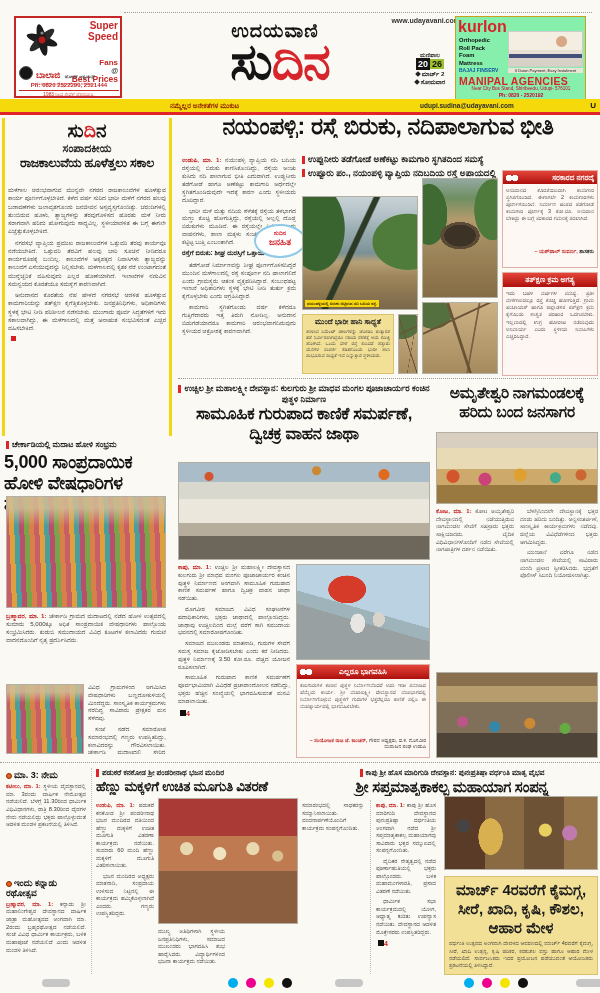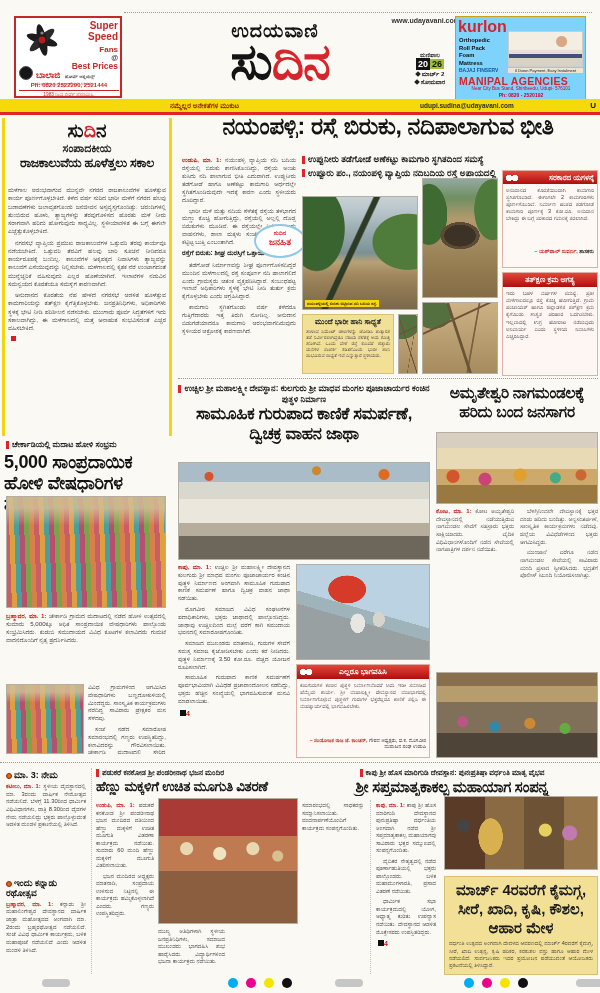--- a/index.html
+++ b/index.html
@@ -105,21 +105,21 @@
           <ellipse rx="16" ry="4.5" transform="rotate(18)" fill="#1c1c1c"></ellipse>
           <ellipse rx="16" ry="4.5" transform="rotate(138)" fill="#2a2a2a"></ellipse>
           <ellipse rx="16" ry="4.5" transform="rotate(258)" fill="#1c1c1c"></ellipse>
           <circle r="3.4" fill="#b71c1c"></circle>
             <circle cy="-7" r="1.6" fill="#888"></circle>
         </g>
       </svg>
     </div>
     <div style="margin-left:48px;text-align:right;color:#c62828;font-weight:bold">
       <div style="font-size:10px">Super Speed</div>
-      <div style="font-size:8px;margin-top:3px">Fans</div>
+      <div style="font-size:8px;margin-top:16px">Fans</div>
       <div style="font-size:7px;color:#333">@</div>
       <div style="font-size:8.5px">Best Prices</div>
     </div>
     <div style="position:absolute;left:3px;top:48px;width:14px;height:14px;border-radius:50%;background:#161616;border:1px solid #555"></div>
     <div style="position:absolute;left:20px;top:46px;width:84px;line-height:1.1">
       <span style="color:#c62828;font-weight:bold;font-size:9px">ಬಾಲಾಜಿ</span>
       <span style="color:#555;font-size:4.5px;font-weight:bold">ಹೋಮ್ ಅಪ್ಲಯನ್ಸ್</span>
       <div style="color:#b33;font-size:4.3px">ಕೆಎಸ್ಸಾರ್ಟಿಸಿ ಬಸ್ ಸ್ಟ್ಯಾಂಡ್ ಬಳಿ, ಉಡುಪಿ</div>
     </div>
     <div style="position:absolute;left:3px;top:64px;width:100px;color:#c62828;font-weight:bold;font-size:6px;text-align:center">Ph: 0820 2522290, 2521444</div>
@@ -135,21 +135,21 @@
 
   <div class="abs" style="left:405px;top:52px;width:50px;text-align:center">
     <div style="font-size:6px;font-weight:bold;color:#333">ಮಣಿಪಾಲ</div>
     <div style="margin:1px 0;font-weight:bold;font-size:9px;line-height:1">
       <span style="background:#141414;color:#fff;padding:1px 2px">20</span><span style="background:#9dc030;color:#141414;padding:0 2px">26</span>
     </div>
     <div style="font-size:6.2px;font-weight:bold;color:#222"><span class="diam"></span><span>ಮಾರ್ಚ್ 2</span></div>
     <div style="font-size:6.2px;font-weight:bold;color:#222"><span class="diam"></span><span>ಸೋಮವಾರ</span></div>
   </div>
 
-  <div class="abs" style="left:455px;top:16px;width:131px;height:85px;border:1px solid #c8a020;background:#7dd3fc;padding:2px">
+  <div class="abs" style="left:455px;top:16px;width:131px;height:85px;border:1px solid #c8a020;background:#86efac;padding:2px">
     <div style="color:#d6252b;font-weight:bold;font-size:16px;line-height:1">kurlon</div>
     <div style="position:absolute;left:3px;top:20px;width:46px;font-size:5.8px;font-weight:bold;color:#111;line-height:1.3">
       <div>Orthopedic</div>
       <div>Roll Pack</div>
       <div>Foam</div>
       <div>Mattress</div>
     </div>
     <div class="p-matt" style="position:absolute;left:52px;top:14px;width:75px;height:36px;border:1px solid #ccc"></div>
     <div style="position:absolute;left:3px;top:50px;font-size:5px;font-weight:bold;color:#1456a0">BAJAJ FINSERV</div>
     <div style="position:absolute;left:52px;top:51px;width:75px;font-size:4px;color:#222;background:#e9e4d6;text-align:center">0 Down Payment, Easy Instalment</div>
@@ -209,21 +209,21 @@
 
   <div class="abs ybox" style="left:302px;top:314px;width:92px;height:60px;padding:3px">
     <div style="font-size:7.4px;font-weight:bold;color:#222;text-align:center;line-height:1.15">ಮುಂದೆ ಭಾರೀ ಹಾನಿ ಸಾಧ್ಯತೆ</div>
     <div class="jt" style="font-size:4.9px;line-height:1.25;margin-top:2px;overflow:hidden;height:38px">ಹಾಳಾದ ಸಿಮೆಂಟ್ ಚೀಲಗಳನ್ನು ಜೋಡಿಸಿ ತಾತ್ಕಾಲಿಕ ತಡೆ ನಿರ್ಮಿಸಲಾಗಿದ್ದರೂ ನದಿಯ ಸೆಳೆತಕ್ಕೆ ಅದು ಕೊಚ್ಚಿ ಹೋಗಿದೆ. ಒಂದು ವೇಳೆ ರಸ್ತೆ ಕುಸಿದರೆ ಹತ್ತಾರು ಮನೆಗಳ ಸಂಪರ್ಕ ಕಡಿತಗೊಂಡು ಭಾರೀ ಹಾನಿ ಸಂಭವಿಸುವ ಸಾಧ್ಯತೆ ಇದೆ ಎನ್ನುತ್ತಾರೆ ಸ್ಥಳೀಯರು.</div>
   </div>
   <div class="abs ph p-crack" style="left:398px;top:314px;width:20px;height:60px"></div>
 
   <div class="abs" style="left:502px;top:170px;width:96px;height:98px;border:1px solid #e0b0a8;background:#fdf8f4">
     <div class="redhead" style="font-size:7.3px;text-align:right">
       <span class="qicon" style="position:absolute;left:3px;top:3px"></span>
-      <span>ಸರಕಾರದ ಯಗಳನ್ಕೆ</span>
+      <span>ಸರಕಾರದ ನಗರದ್ಕೆ</span>
     </div>
     <div class="jt" style="font-size:5.4px;line-height:1.3;padding:3px;overflow:hidden;height:64px">ಅನುದಾನದ ಕೊರತೆಯಿಂದಾಗಿ ಕಾಮಗಾರಿ ಸ್ಥಗಿತಗೊಂಡಿದೆ. ಈಗಾಗಲೇ 2 ಕಾಮಗಾರಿಗಳು ಪೂರ್ಣಗೊಂಡಿವೆ. ನಿರ್ಮಾಣ ಹಂತದ ತಡೆಗೋಡೆ ಕಾಮಗಾರಿ ಪೂರ್ಣಕ್ಕೆ 3 ಕೋ.ರೂ. ಅನುದಾನ ಬೇಕಿದ್ದು ಈ ಬಗ್ಗೆ ಸರಕಾರದ ಗಮನಕ್ಕೆ ತರಲಾಗಿದೆ.</div>
     <div style="font-size:5.4px;text-align:right;padding:0 3px">
       <span style="color:#c01f1f;font-weight:bold">– ಯಶ್‌ಪಾಲ್ ಸುವರ್ಣ,</span>
       <span style="color:#222;font-weight:bold">ಶಾಸಕರು</span>
     </div>
   </div>
 
   <div class="abs" style="left:502px;top:272px;width:96px;height:104px;border:1px solid #e0b0a8;background:#fdf6f2">
     <div class="redhead" style="font-size:7.6px;text-align:center">ತತ್‌ಕ್ಷಣ ಕ್ರಮ ಅಗತ್ಯ</div>

